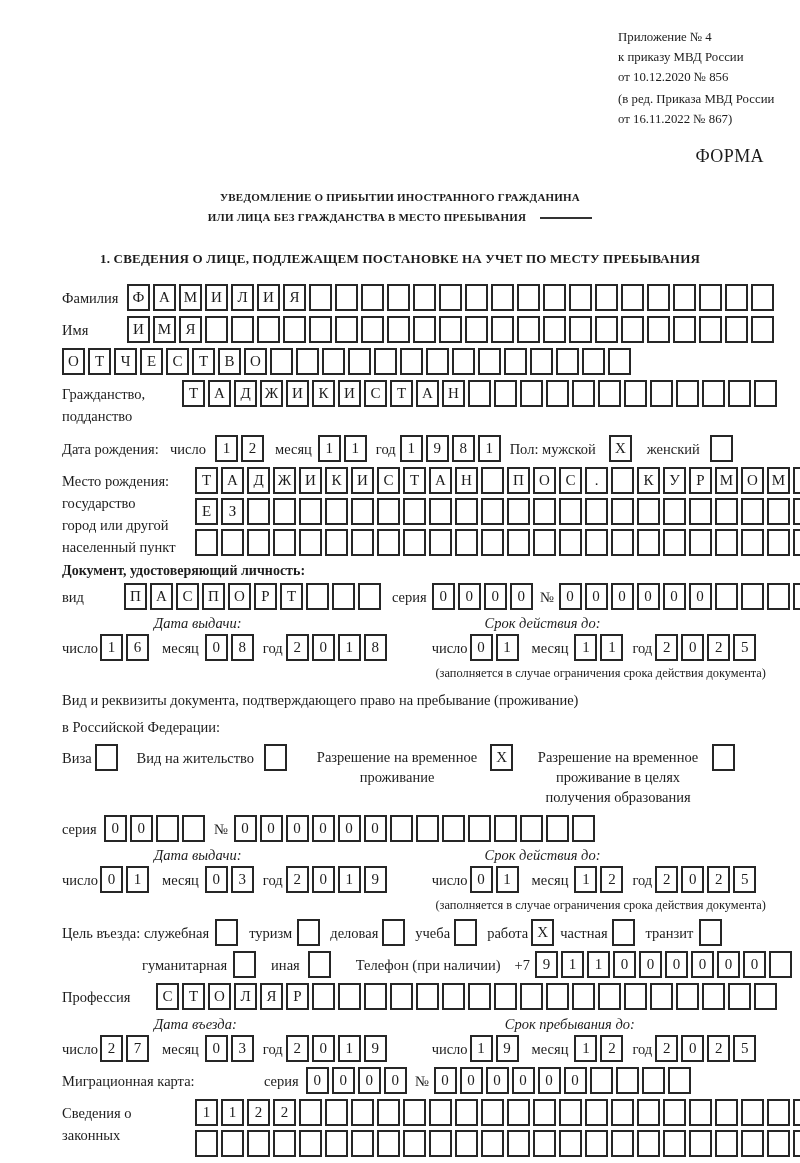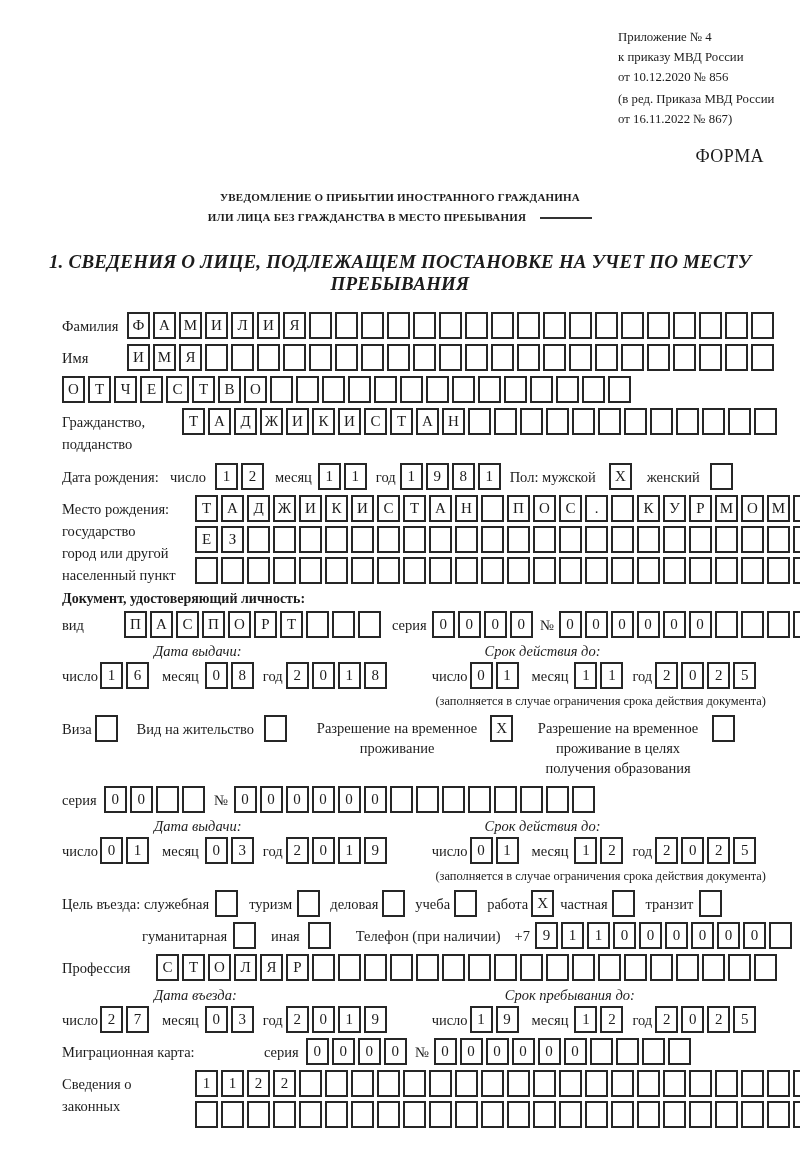--- a/index.html
+++ b/index.html
@@ -9,21 +9,21 @@
     font-family:"Liberation Serif","DejaVu Serif",serif;
     padding-top:28px;overflow:hidden;position:relative;
   }
   
   .ref{margin-left:618px;font-size:12.8px;line-height:1.55;}
   .ref .amend{margin-top:3px;}
   .forma{margin:16px 36px 0 0;text-align:right;font-weight:normal;font-size:18px;letter-spacing:.4px;}
   
   .title{margin-top:20px;text-align:center;font-weight:bold;font-size:11px;line-height:1.85;letter-spacing:.2px;}
   .title .uline{display:inline-block;width:52px;border-bottom:2px solid #333;margin-left:14px;transform:translateY(-2px);}
-  .sec-head{margin-top:23px;text-align:center;font-weight:bold;font-size:19px;letter-spacing:.2px;font-style:italic;}
+  .sec-head{margin-top:23px;text-align:center;font-weight:bold;font-size:13px;letter-spacing:.2px;}
   
   .fb{margin:17px 0 0 62px;font-size:14.5px;width:732px;}
   .frow{display:flex;align-items:flex-start;margin-bottom:5px;}
   .lbl{line-height:22px;padding-top:3px;flex:none;}
   .lbl2{line-height:22px;padding-top:3px;flex:none;}
   .cells{display:flex;flex:none;}
   .cell{
     box-sizing:border-box;flex:none;
     width:23px;height:27px;border:2px solid #262626;margin-right:3px;
     display:flex;align-items:center;justify-content:center;
@@ -376,20 +376,24 @@
       <div class="lbl" style="margin:0 3px 0 6px">год</div>
       <div class="cells">
           <span class="cell">2</span>
           <span class="cell">0</span>
           <span class="cell">2</span>
           <span class="cell">5</span>
         </div>
     </div>
     <div class="note-r">(заполняется в случае ограничения срока действия документа)</div>
 
+    <div style="line-height:1.9">
+      <div>Вид и реквизиты документа, подтверждающего право на пребывание (проживание)</div>
+      <div>в Российской Федерации:</div>
+    </div>
 
     <div class="frow" style="margin-top:2px">
       <div class="lbl" style="margin-right:3px">Виза</div>
       <div class="cells">
           <span class="cell"></span>
         </div>
       <div class="lbl" style="margin:0 10px 0 16px">Вид на жительство</div>
       <div class="cells">
           <span class="cell"></span>
         </div>

